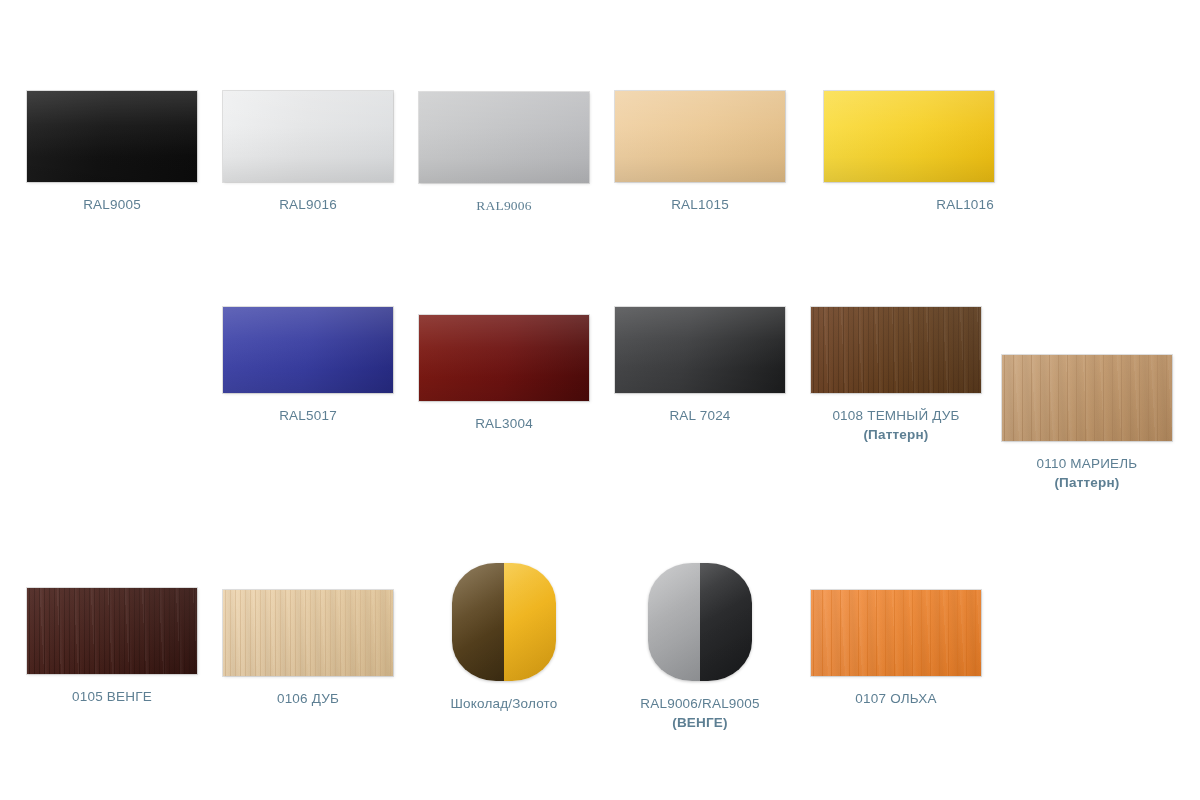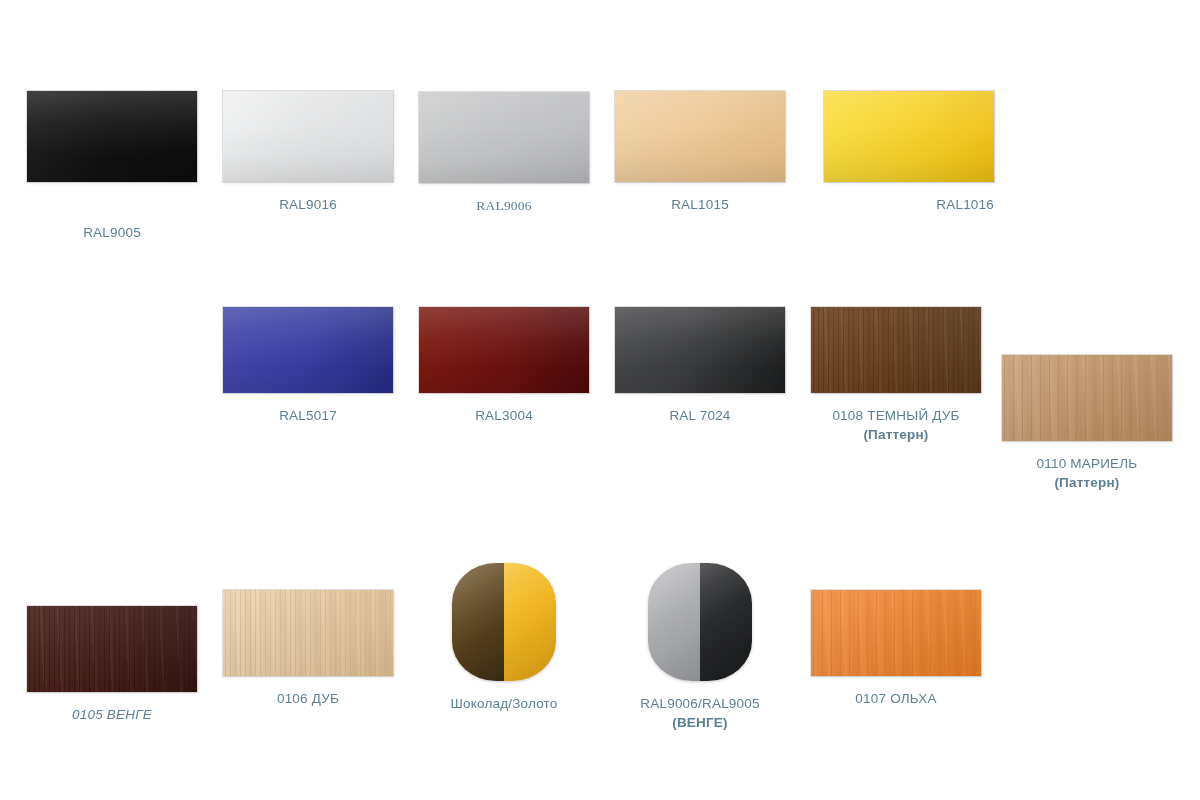--- a/index.html
+++ b/index.html
@@ -104,21 +104,21 @@
     line-height: 19px;
     letter-spacing: 0.2px;
     white-space: nowrap;
   }
   .label .sub { display: block; font-weight: bold; }
 </style>
 </head>
 <body>
 
 <div id="palette">
-    <div class="cell" style="left: 14px; top: 91px; gap: 28px;">
+    <div class="cell" style="left: 14px; top: 91px;">
       <div class="chip-wrap" style="height: 91px;">
         <div class="chip" style="background: linear-gradient(100deg, rgb(29, 29, 29) 0%, rgb(18, 18, 18) 45%, rgb(12, 12, 12) 100%);"></div>
       </div>
       <div class="label">RAL9005</div>
     </div>
     <div class="cell" style="left: 210px; top: 91px;">
       <div class="chip-wrap" style="height: 91px;">
         <div class="chip" style="background: linear-gradient(100deg, rgb(238, 239, 240) 0%, rgb(228, 229, 230) 48%, rgb(220, 222, 224) 100%);"></div>
       </div>
       <div class="label">RAL9016</div>
@@ -140,21 +140,21 @@
         <div class="chip" style="background: linear-gradient(100deg, rgb(250, 221, 67) 0%, rgb(246, 208, 38) 55%, rgb(237, 190, 18) 100%);"></div>
       </div>
       <div class="label">RAL1016</div>
     </div>
     <div class="cell" style="left: 210px; top: 307px;">
       <div class="chip-wrap" style="height: 86px;">
         <div class="chip tall" style="background: linear-gradient(100deg, rgb(67, 72, 171) 0%, rgb(56, 61, 160) 50%, rgb(39, 43, 132) 100%);"></div>
       </div>
       <div class="label">RAL5017</div>
     </div>
-    <div class="cell" style="left: 406px; top: 307px;">
+    <div class="cell" style="left: 406px; top: 315px;">
       <div class="chip-wrap" style="height: 86px;">
         <div class="chip tall" style="background: linear-gradient(100deg, rgb(125, 26, 19) 0%, rgb(108, 18, 16) 52%, rgb(77, 10, 9) 100%);"></div>
       </div>
       <div class="label">RAL3004</div>
     </div>
     <div class="cell" style="left: 602px; top: 307px;">
       <div class="chip-wrap" style="height: 86px;">
         <div class="chip tall" style="background: linear-gradient(100deg, rgb(72, 73, 75) 0%, rgb(60, 61, 63) 42%, rgb(29, 30, 31) 100%);"></div>
       </div>
       <div class="label">RAL 7024</div>
@@ -168,21 +168,21 @@
       <div class="label">0108 ТЕМНЫЙ ДУБ<span class="sub">(Паттерн)</span></div>
     </div>
     <div class="cell" style="left: 989px; top: 307px; margin-top: 48px;">
       <div class="chip-wrap" style="height: 86px;">
         <div class="chip tall wood" style="background: linear-gradient(100deg, rgb(203, 166, 126) 0%, rgb(192, 150, 105) 55%, rgb(183, 141, 97) 100%);">
           <div style="position: absolute; inset: 0px; pointer-events: none; background: repeating-linear-gradient(90deg, rgba(0, 0, 0, 0) 0px, rgba(0, 0, 0, 0) 2px, rgb(168, 127, 86) 2px, rgb(168, 127, 86) 3px, rgba(0, 0, 0, 0) 3px, rgba(0, 0, 0, 0) 9px), repeating-linear-gradient(87deg, rgba(255, 255, 255, 0.1) 0px, rgba(255, 255, 255, 0) 4px, rgba(0, 0, 0, 0.07) 11px, rgba(255, 255, 255, 0) 17px); opacity: 0.55;"></div>
         </div>
       </div>
       <div class="label">0110 МАРИЕЛЬ<span class="sub">(Паттерн)</span></div>
     </div>
-    <div class="cell" style="left: 14px; top: 606px; font-style: italic;">
+    <div class="cell" style="left: 14px; top: 588px;">
       <div class="chip-wrap" style="height: 86px;">
         <div class="chip tall wood" style="background: linear-gradient(100deg, rgb(78, 38, 32) 0%, rgb(68, 31, 25) 50%, rgb(52, 21, 17) 100%);">
           <div style="position: absolute; inset: 0px; pointer-events: none; background: repeating-linear-gradient(90deg, rgba(0, 0, 0, 0) 0px, rgba(0, 0, 0, 0) 2px, rgb(43, 18, 13) 2px, rgb(43, 18, 13) 3px, rgba(0, 0, 0, 0) 3px, rgba(0, 0, 0, 0) 5px), repeating-linear-gradient(87deg, rgba(255, 255, 255, 0.1) 0px, rgba(255, 255, 255, 0) 4px, rgba(0, 0, 0, 0.07) 11px, rgba(255, 255, 255, 0) 17px); opacity: 0.55;"></div>
         </div>
       </div>
       <div class="label">0105 ВЕНГЕ</div>
     </div>
     <div class="cell" style="left: 210px; top: 590px;">
       <div class="chip-wrap" style="height: 86px;">
         <div class="chip tall wood" style="background: linear-gradient(100deg, rgb(238, 214, 178) 0%, rgb(229, 202, 161) 55%, rgb(220, 191, 146) 100%);">

